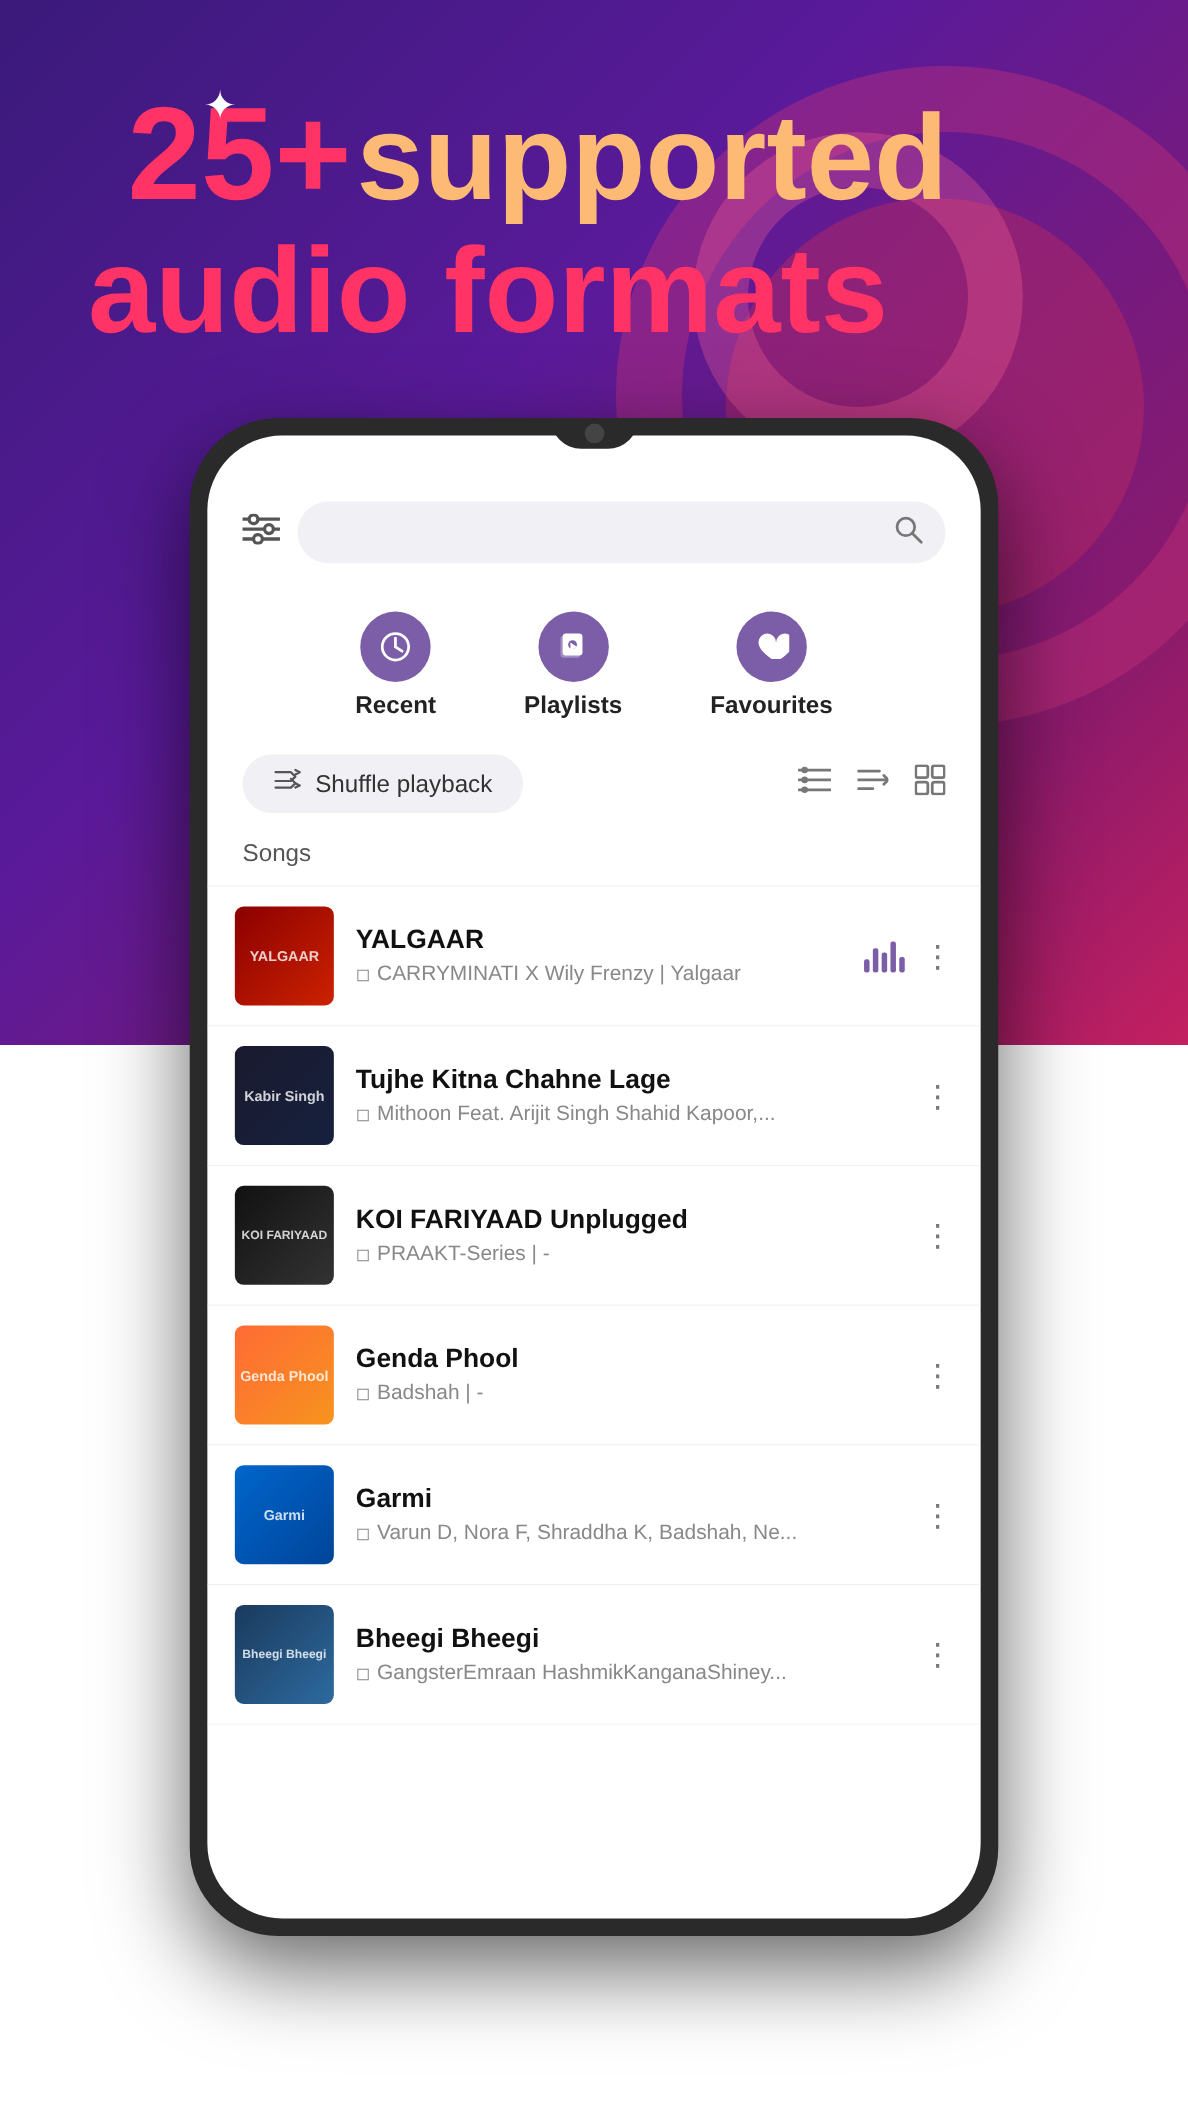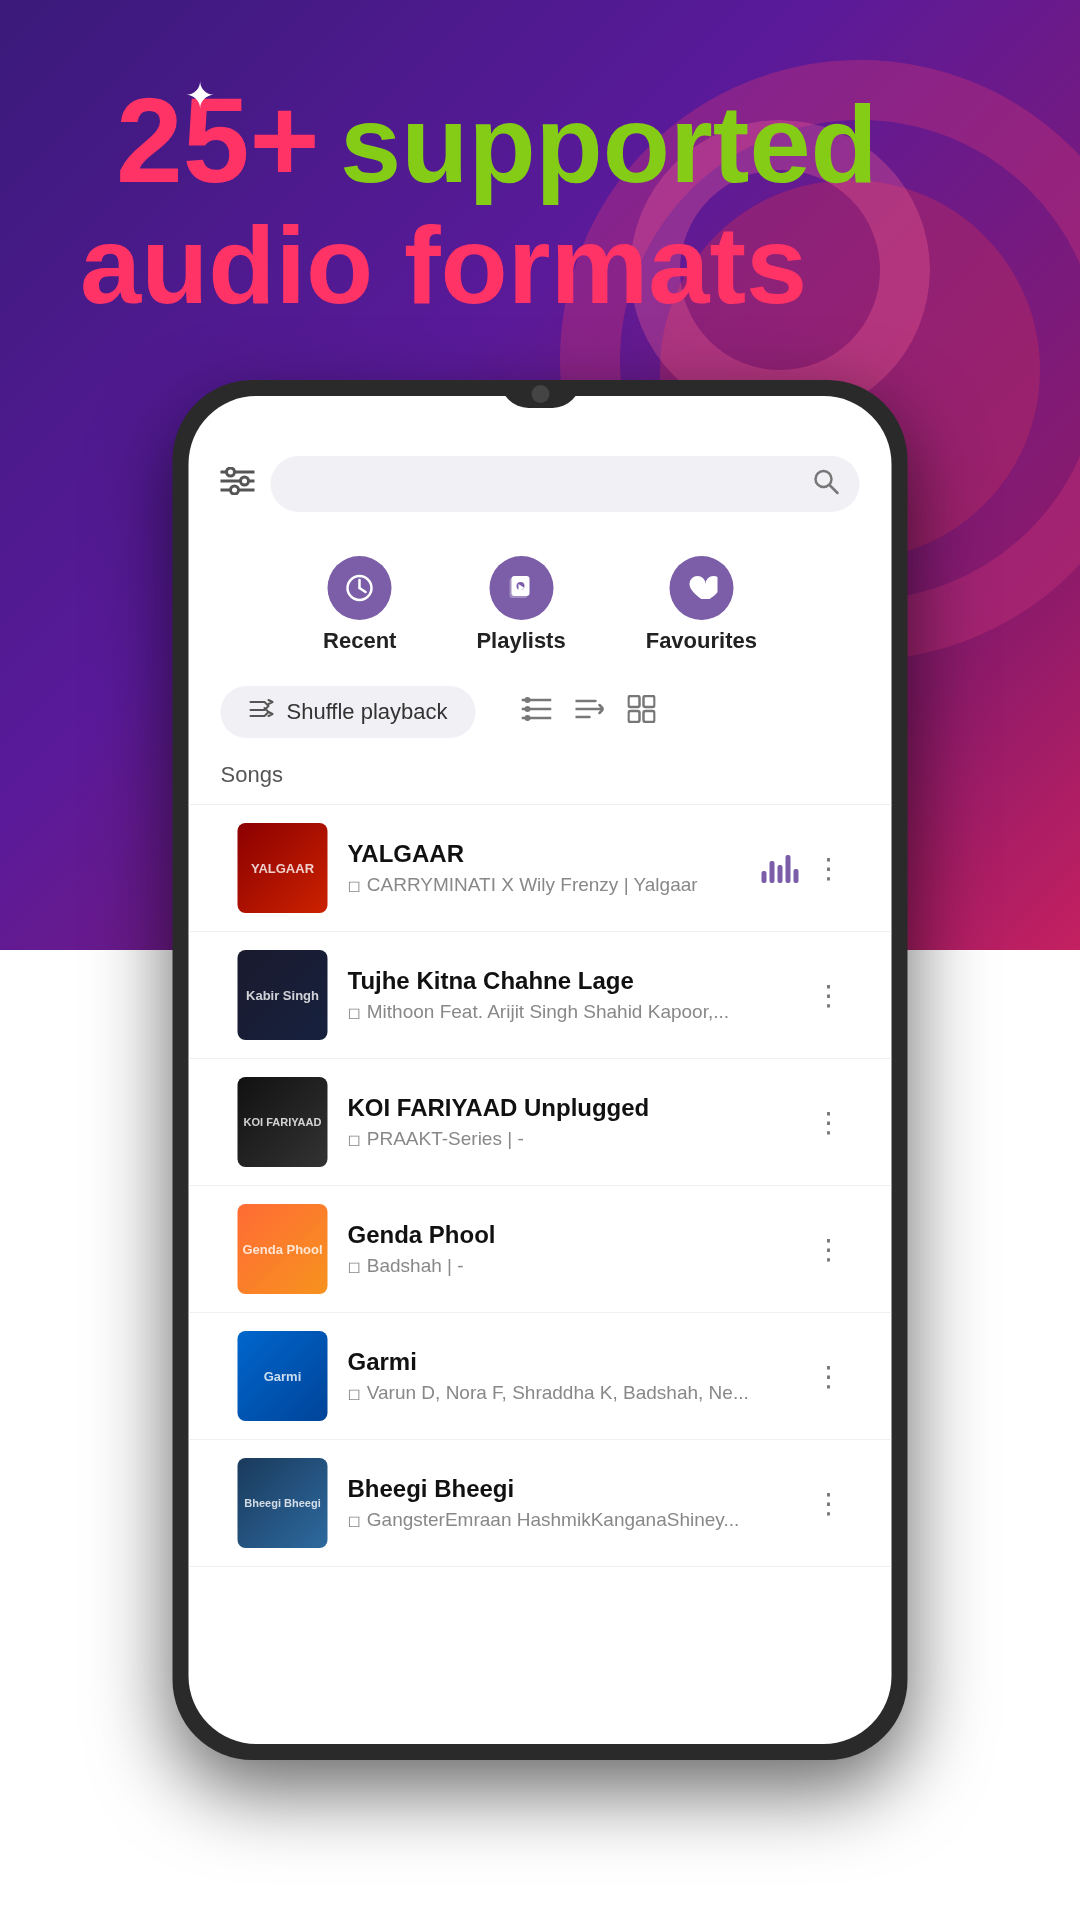--- a/index.html
+++ b/index.html
@@ -59,24 +59,23 @@
       font-size: 120px;
       font-weight: 900;
       color: #ff3366;
       line-height: 1;
       display: inline;
       margin-left: 36px;
     }
     .headline-text1 {
       font-size: 110px;
       font-weight: 800;
-      color: #84cc16;
+      color: #fdba74;
       line-height: 1.1;
       display: inline;
-      margin-left: 16px;
     }
     .headline-line2 {
       font-size: 110px;
       font-weight: 800;
       color: #ff3366;
       line-height: 1.1;
       display: block;
     }
 
     
@@ -185,21 +184,21 @@
     .tab-label {
       font-size: 22px;
       font-weight: 600;
       color: #222;
     }
 
     
     .controls-bar {
       display: flex;
       align-items: center;
-      justify-content: flex-start;
+      justify-content: space-between;
       padding: 16px 32px;
       gap: 46px;
     }
     .shuffle-btn {
       display: flex;
       align-items: center;
       gap: 12px;
       background: #f0f0f5;
       border-radius: 30px;
       padding: 12px 28px;
@@ -226,21 +225,21 @@
       color: #555;
       font-weight: 500;
       border-bottom: 1px solid #eee;
     }
 
     
     .song-list { overflow: hidden; }
     .song-item {
       display: flex;
       align-items: center;
-      padding: 18px 49px;
+      padding: 18px 25px;
       border-bottom: 1px solid #f0f0f0;
       gap: 20px;
     }
     .song-thumb {
       width: 90px;
       height: 90px;
       border-radius: 8px;
       flex-shrink: 0;
       overflow: hidden;
     }

